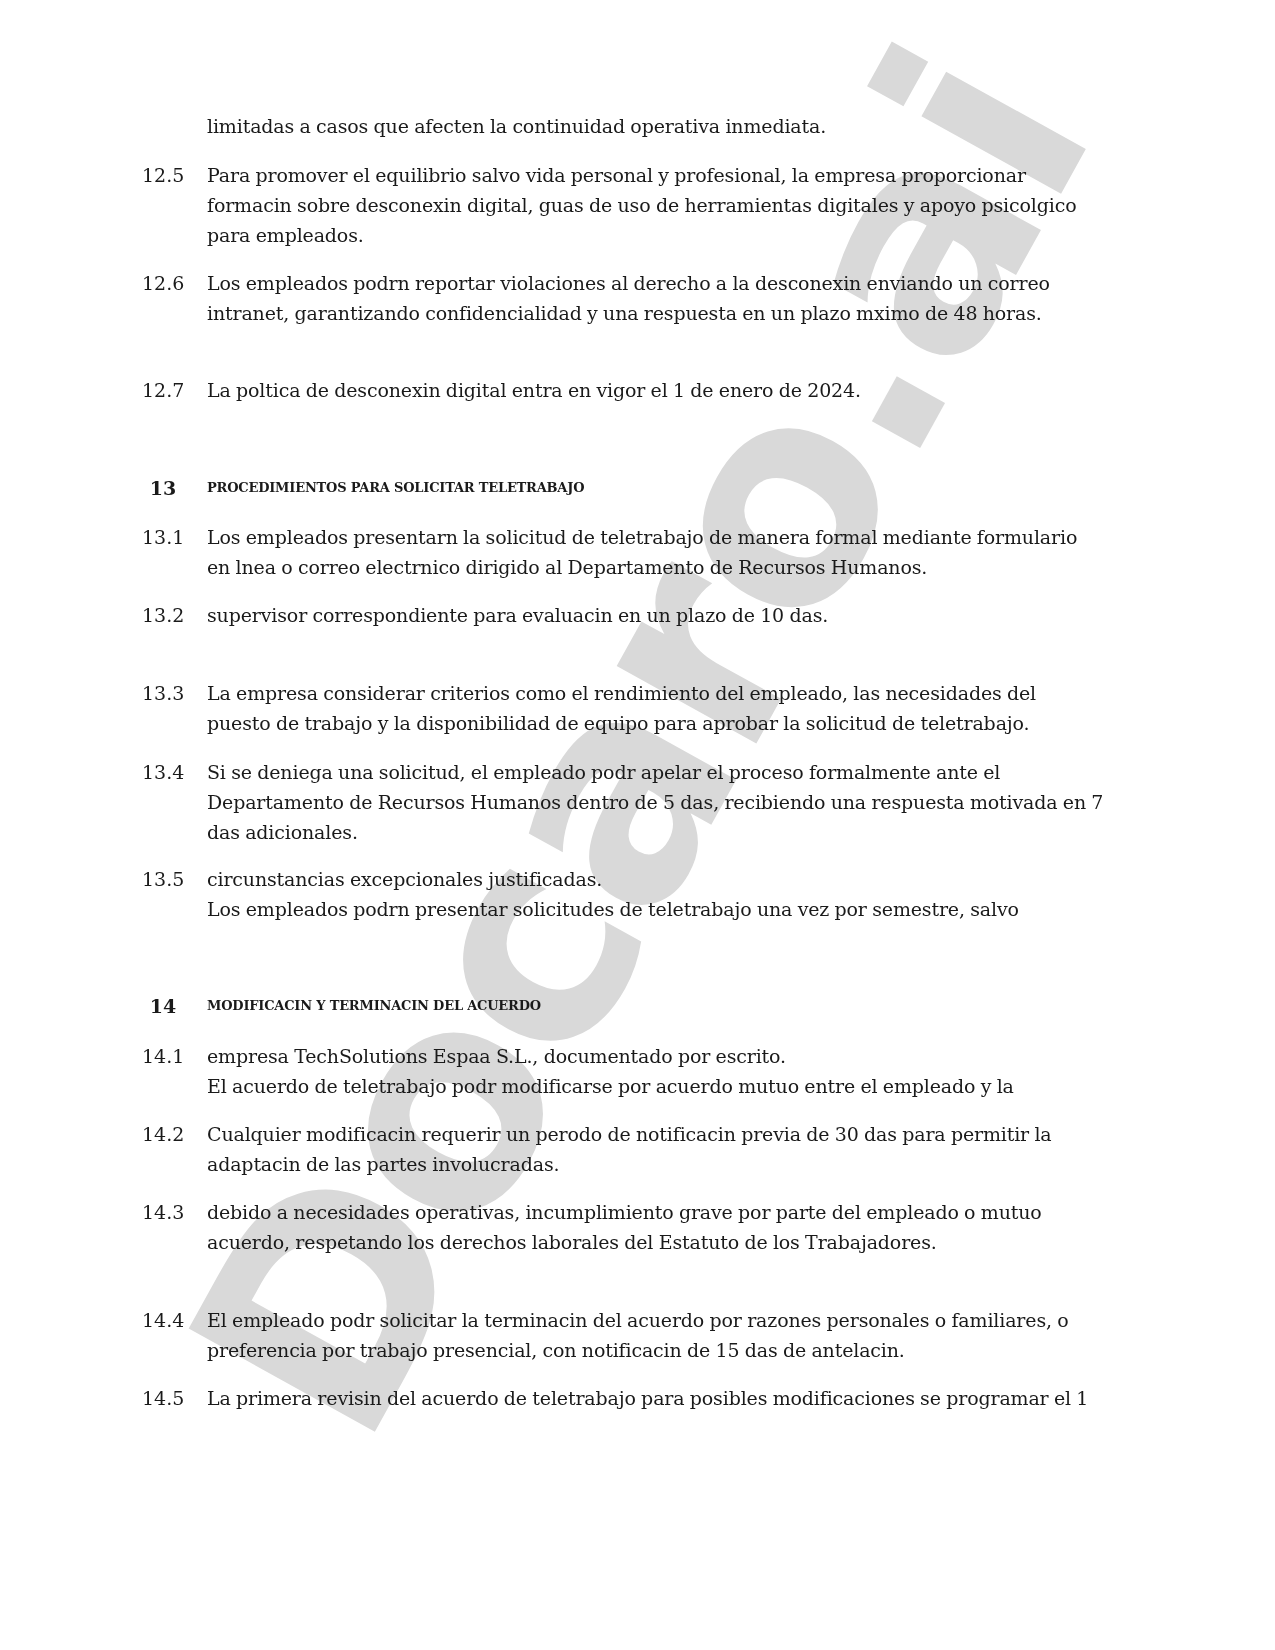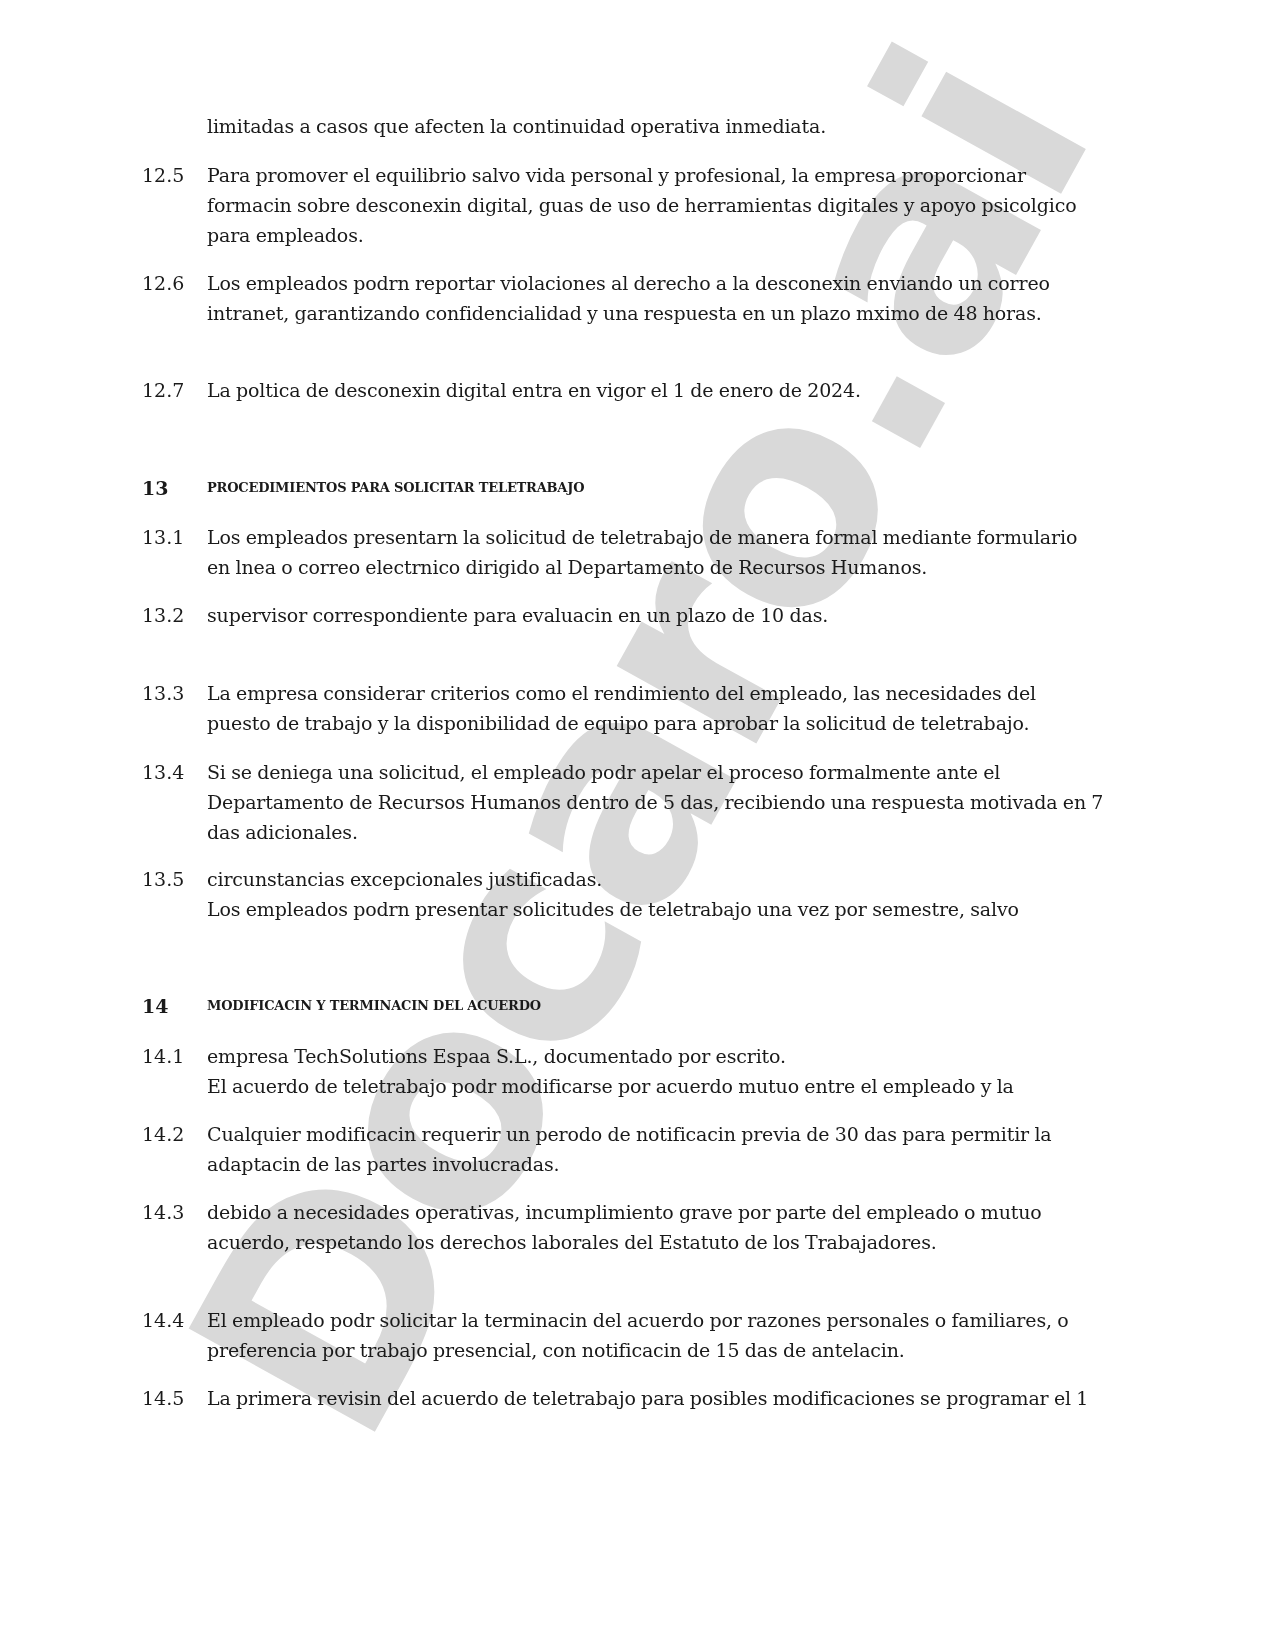--- a/index.html
+++ b/index.html
@@ -47,21 +47,21 @@
       position: absolute;
       left: 142px;
       width: 50px;
       font-size: 19px;
       line-height: 30px;
     }
     .heading-num {
       position: absolute;
       left: 142px;
       width: 42px;
-      text-align: left;
+      text-align: center;
       font-weight: bold;
       font-size: 19px;
       line-height: 30px;
     }
     .text {
       position: absolute;
       left: 207px;
       width: 930px;
       font-size: 19px;
       line-height: 30px;

